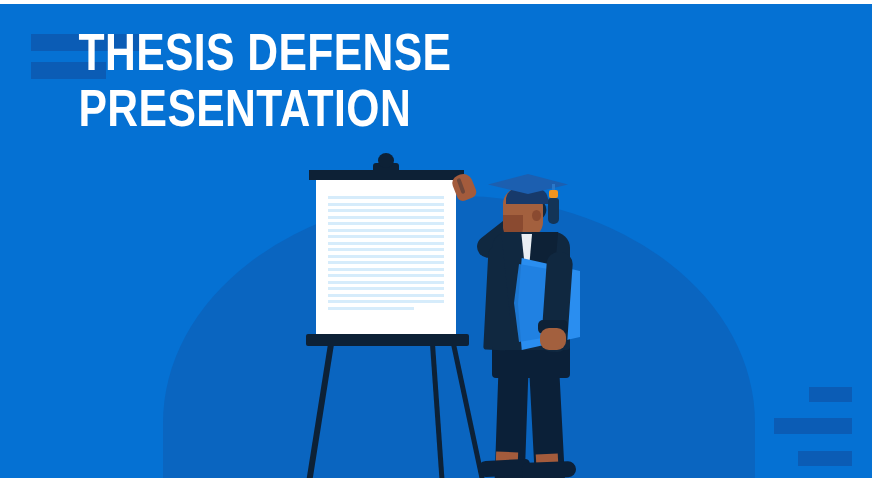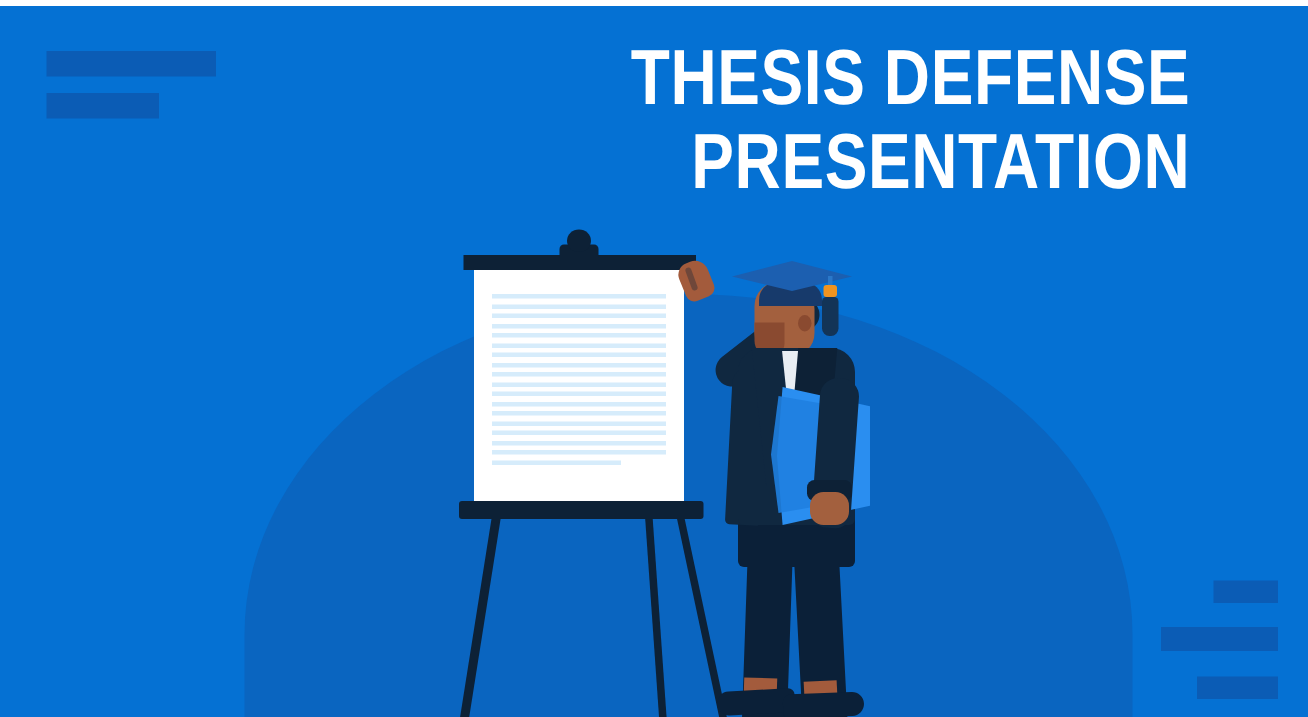--- a/index.html
+++ b/index.html
@@ -57,21 +57,21 @@
   .deco-br-1 { left: 809px; top: 387px; width: 43px; height: 15px; }
   .deco-br-2 { left: 774px; top: 418px; width: 78px; height: 16px; }
   .deco-br-3 { left: 798px; top: 451px; width: 54px; height: 15px; }
 
   
   .title-block {
     position: absolute;
     left: 0;
     top: 24px;
     width: 872px;
-    text-align: right;
+    text-align: left;
     z-index: 20;
   }
   .title-line {
     display: block;
     color: #ffffff;
     font-family: "Liberation Sans Narrow", "Liberation Sans", sans-serif;
     font-weight: bold;
     font-size: 52px;
     line-height: 56px;
     letter-spacing: 0.5px;

